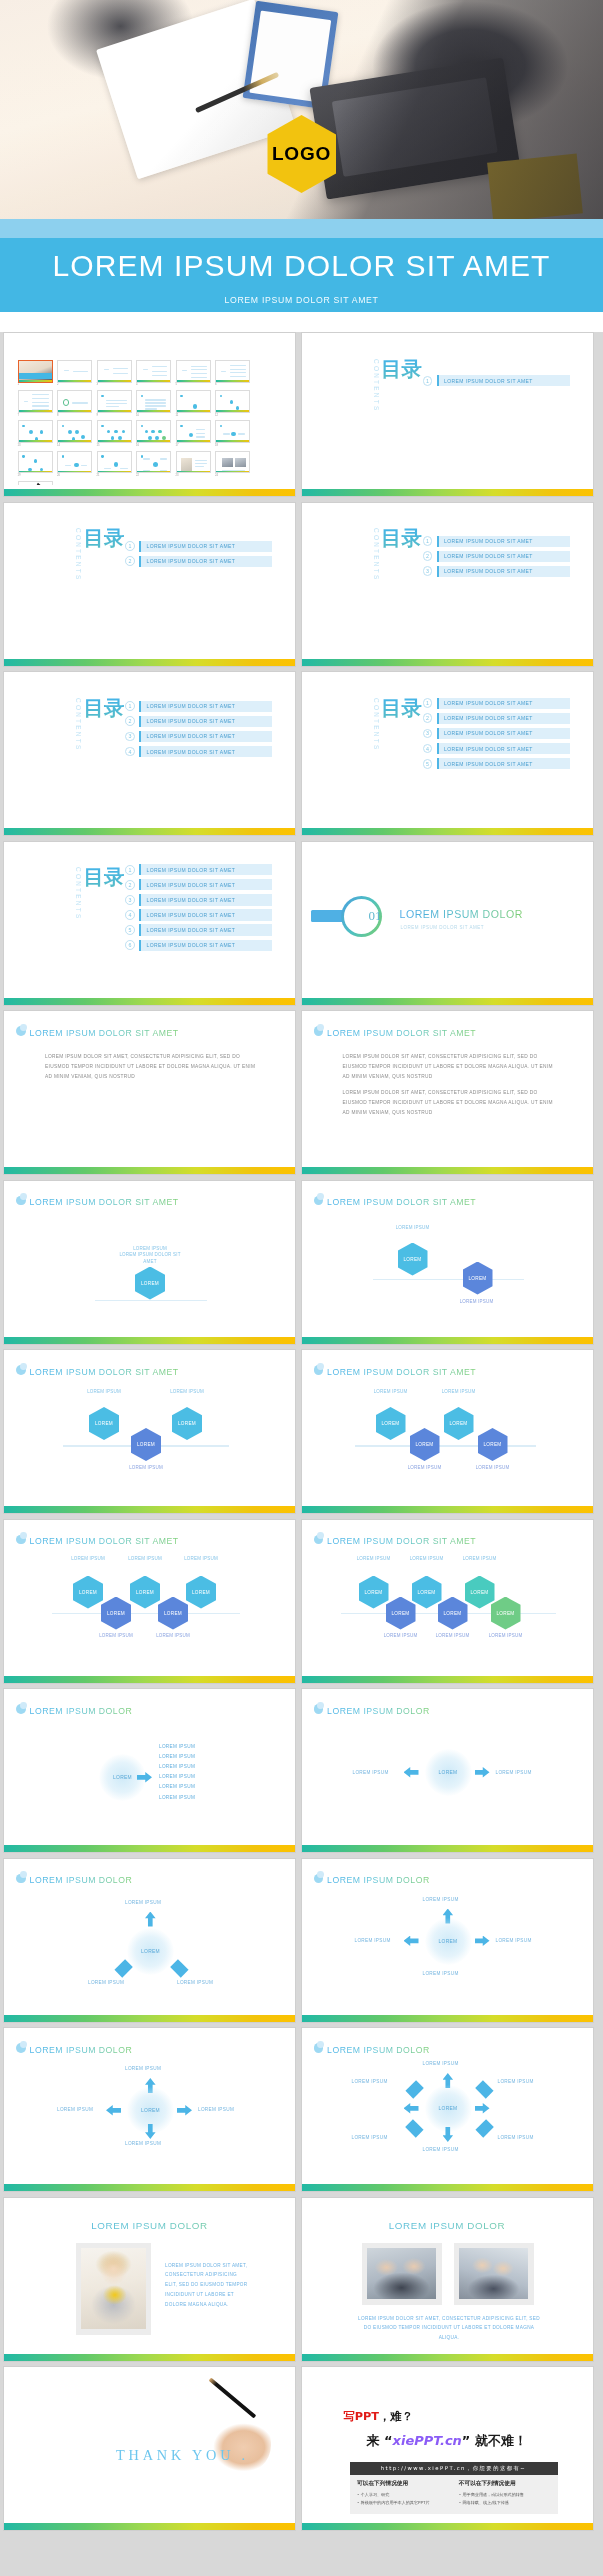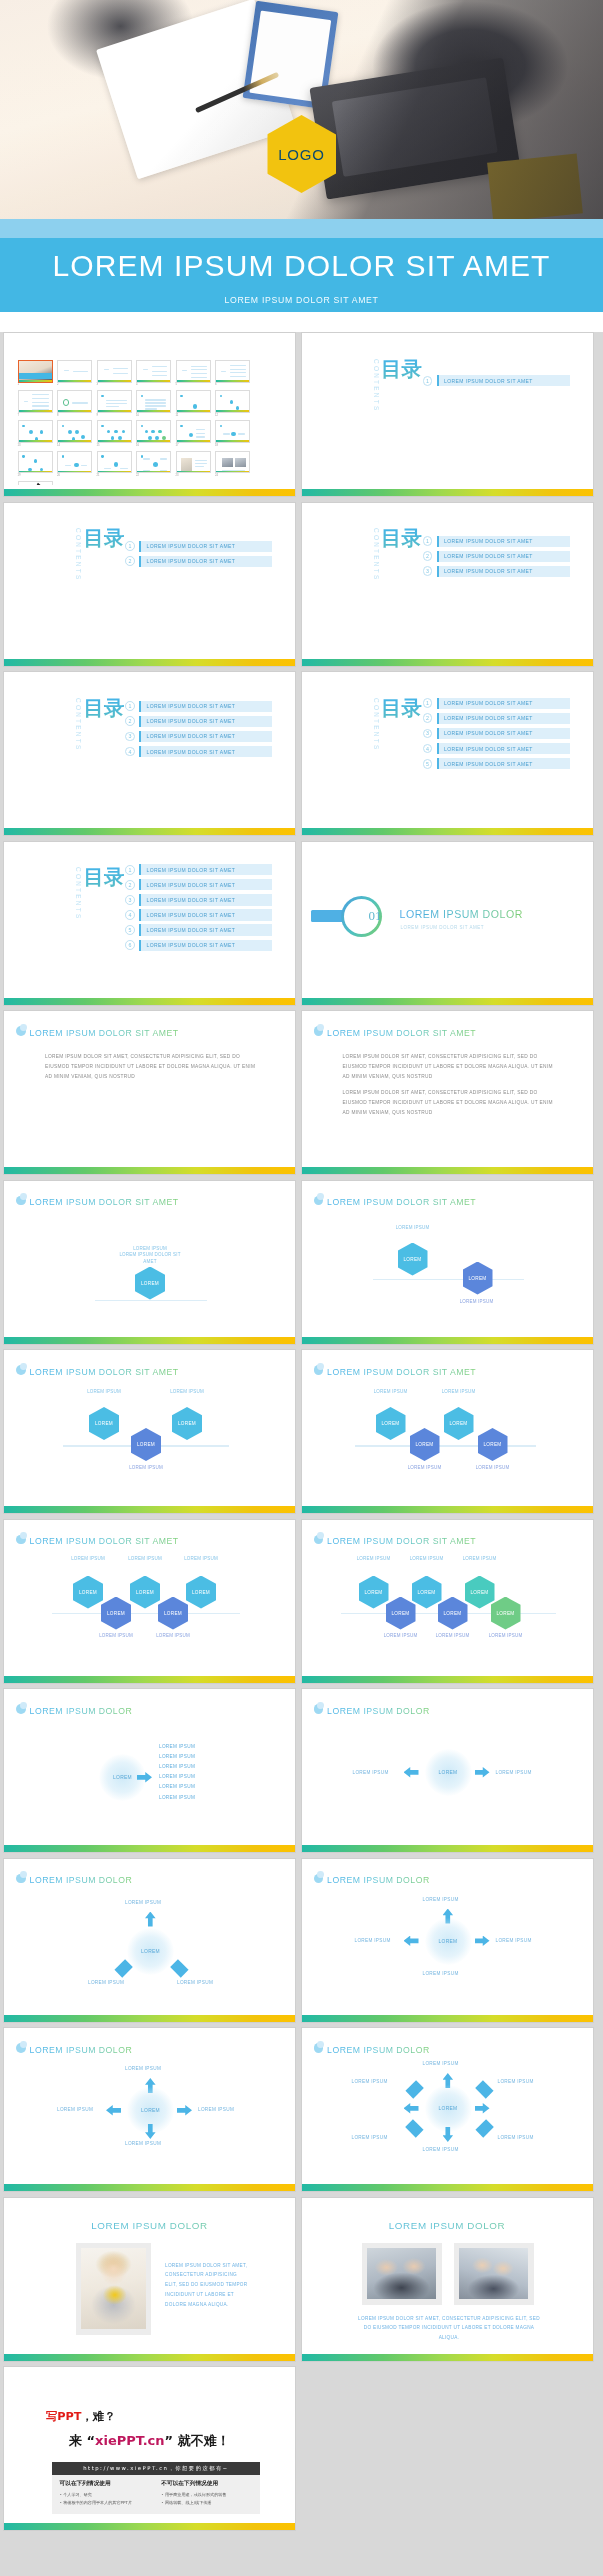--- a/index.html
+++ b/index.html
@@ -59,21 +59,21 @@
   .hero-yellow{
     position:absolute; right:22.6px; bottom:1.5px; width:90px; height:60px;
     background:#f5c518; transform:rotate(-6deg);
   }
   .hero-logo{
     position:absolute; left:50%; top:115px; transform:translateX(-50%);
     width:69px; height:78px; background:#f2c30f;
     clip-path:polygon(50% 0%, 100% 25%, 100% 75%, 50% 100%, 0% 75%, 0% 25%);
     display:flex; align-items:center; justify-content:center; z-index:4;
   }
-  .hero-logo span{ color:#0c4a6e; font-size:15px; letter-spacing:0.8px; }
+  .hero-logo span{ color:#000000; font-size:19px; letter-spacing:0.8px;font-weight:bold; }
 
   .hero-band-top{ position:absolute; left:0; right:0; top:219px; height:19.6px; background:#8dd0ee; }
   .hero-band{
     position:absolute; left:0; right:0; top:238px; height:74px;
     background:#43b7e4; text-align:center;
   }
   .hero-title{
     color:#ffffff; font-size:30px; letter-spacing:1.1px; font-weight:400;
     padding-top:10.6px; line-height:1.1;
   }
@@ -242,21 +242,21 @@
     background:linear-gradient(90deg,#d8a86a 0%, #141414 14%, #101010 100%);
     transform:rotate(40deg); border-radius:1.5px;
   }
 
   
   .ad-l1{ position:absolute; left:36px; top:36px; font-size:11.3px; font-weight:700;
           font-family:"DejaVu Sans", sans-serif; color:#1a1a1a; }
   .ad-l1 b{ color:#e11b17; }
   .ad-l2{ position:absolute; left:59px; top:59px; font-size:13px; font-weight:700;
           font-family:"DejaVu Sans", sans-serif; color:#1a1a1a; }
-  .ad-l2 b{ color:#be185d; }
+  .ad-l2 b{ color:#8b5cf6;font-style:italic; }
   .ad-box{ position:absolute; left:42px; right:29px; top:89px; background:#efefef; }
   .ad-url{
     background:#3a3a3a; color:#fff; font-size:5.3px; letter-spacing:1.5px; text-align:center;
     padding:3px 0; font-family:"DejaVu Sans", sans-serif;
   }
   .ad-cols{ display:flex; padding:5.3px 7.5px 6.8px 7.5px; gap:10.6px; }
   .ad-col{ flex:1; }
   .ad-h{ font-size:5.7px; font-weight:700; color:#222; margin-bottom:3px;
          font-family:"DejaVu Sans", sans-serif; }
   .ad-li{ font-size:4.1px; color:#555; line-height:1.9; font-family:"DejaVu Sans", sans-serif; }
@@ -1049,20 +1049,28 @@
           <div class="photo ph-team"></div>
         </div>
         <div class="photo-frame" style="left:146px;top:39px;width:80px;height:62px">
           <div class="photo ph-team2"></div>
         </div>
         <div class="photo-text" style="left:48px;right:44px;top:110px;text-align:center">LOREM IPSUM DOLOR SIT AMET, CONSECTETUR ADIPISICING ELIT, SED DO EIUSMOD TEMPOR INCIDIDUNT UT LABORE ET DOLORE MAGNA ALIQUA.</div>
       </div>
       <div class="bar"></div>
     </div>
 
+    <div class="slide">
+      <div class="slide-inner">
+        <div class="ty-hand"></div>
+        <div class="ty-pencil"></div>
+        <div class="thanks">THANK YOU .</div>
+      </div>
+      <div class="bar"></div>
+    </div>
 
     <div class="slide">
       <div class="slide-inner">
         <div class="ad-l1">
           <b>写PPT</b><span>，难？</span>
         </div>
         <div class="ad-l2">
           <span>来 “</span><b>xiePPT.cn</b><span>” 就不难！</span>
         </div>
         <div class="ad-box">

